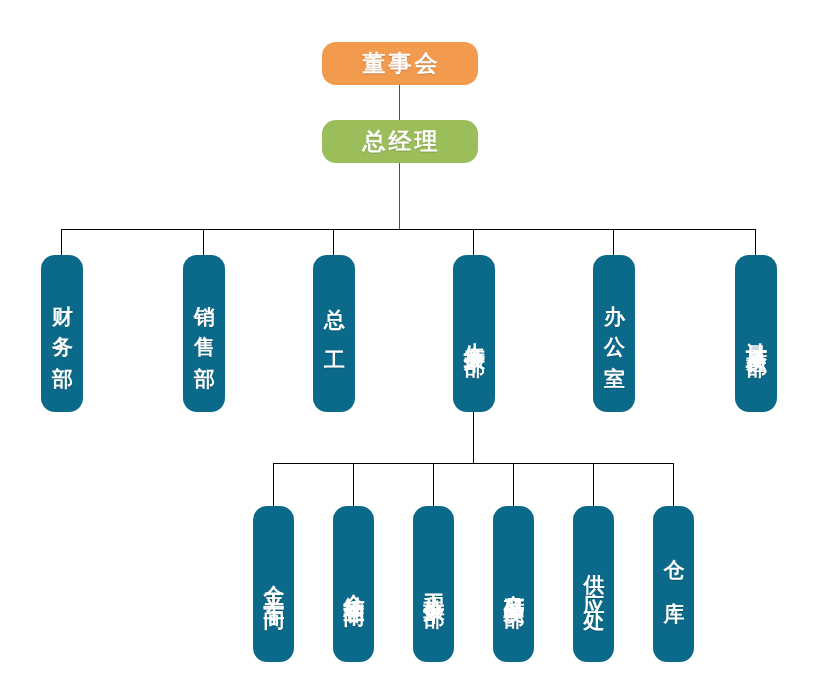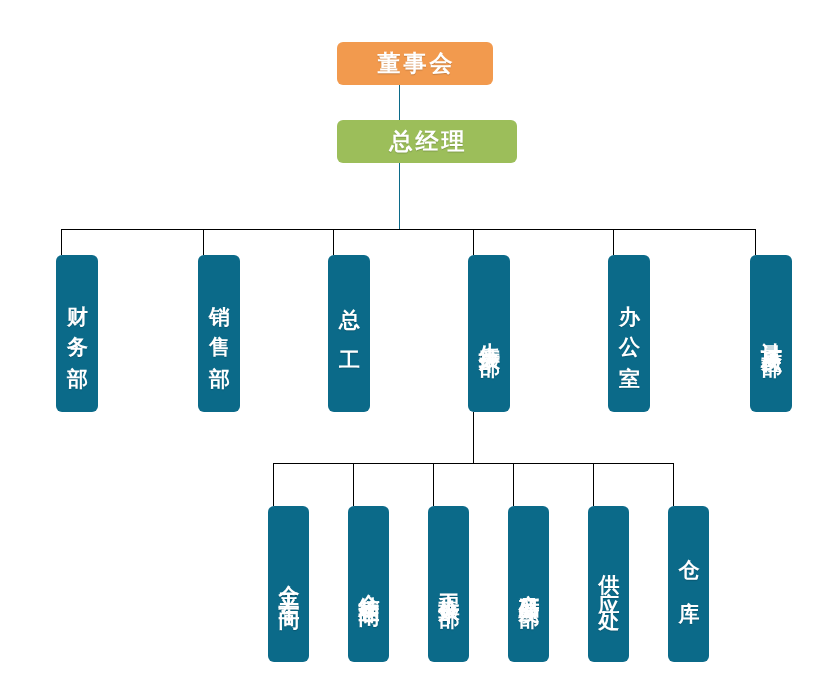--- a/index.html
+++ b/index.html
@@ -10,29 +10,28 @@
     font-family:"DejaVu Sans","Liberation Sans",sans-serif;
     overflow:hidden;
   }
   #chart{
     position:relative;
     width:820px;height:687px;
   }
   .node{
     position:absolute;
     box-sizing:border-box;
-    border-radius:6px;
+    border-radius:14px;
     color:#ffffff;
     display:flex;
     align-items:center;
     justify-content:center;
     text-align:center;
     letter-spacing:0px;
     text-shadow:0 1px 1px rgba(0,0,0,0.18);
-    margin-left:15px;
   }
   .node.horiz{
     font-size:23px;
     font-weight:bold;
     letter-spacing:3px;
     text-indent:3px;
   }
   .node.vert{
     writing-mode:vertical-rl;
     text-orientation:upright;
@@ -66,21 +65,21 @@
 <body>
 
 <div id="chart">
 
   <div class="node horiz c-board" style="left:322px;top:42px;width:156px;height:43px;">
     <span class="lbl">董事会</span>
   </div>
 
   <div class="line vline accent" style="left:399px;top:85px;height:35px;"></div>
 
-  <div class="node horiz c-gm" style="left:322px;top:120px;width:180px;height:43px;">
+  <div class="node horiz c-gm" style="left:322px;top:120px;width:156px;height:43px;">
     <span class="lbl">总经理</span>
   </div>
 
   <div class="line vline accent" style="left:399px;top:163px;height:66px;"></div>
 
   <div class="line hline" style="left:61px;top:229px;width:694px;"></div>
 
   <div class="line vline" style="left:61px;top:229px;height:26px;"></div>
   <div class="line vline" style="left:203px;top:229px;height:26px;"></div>
   <div class="line vline" style="left:333px;top:229px;height:26px;"></div>

